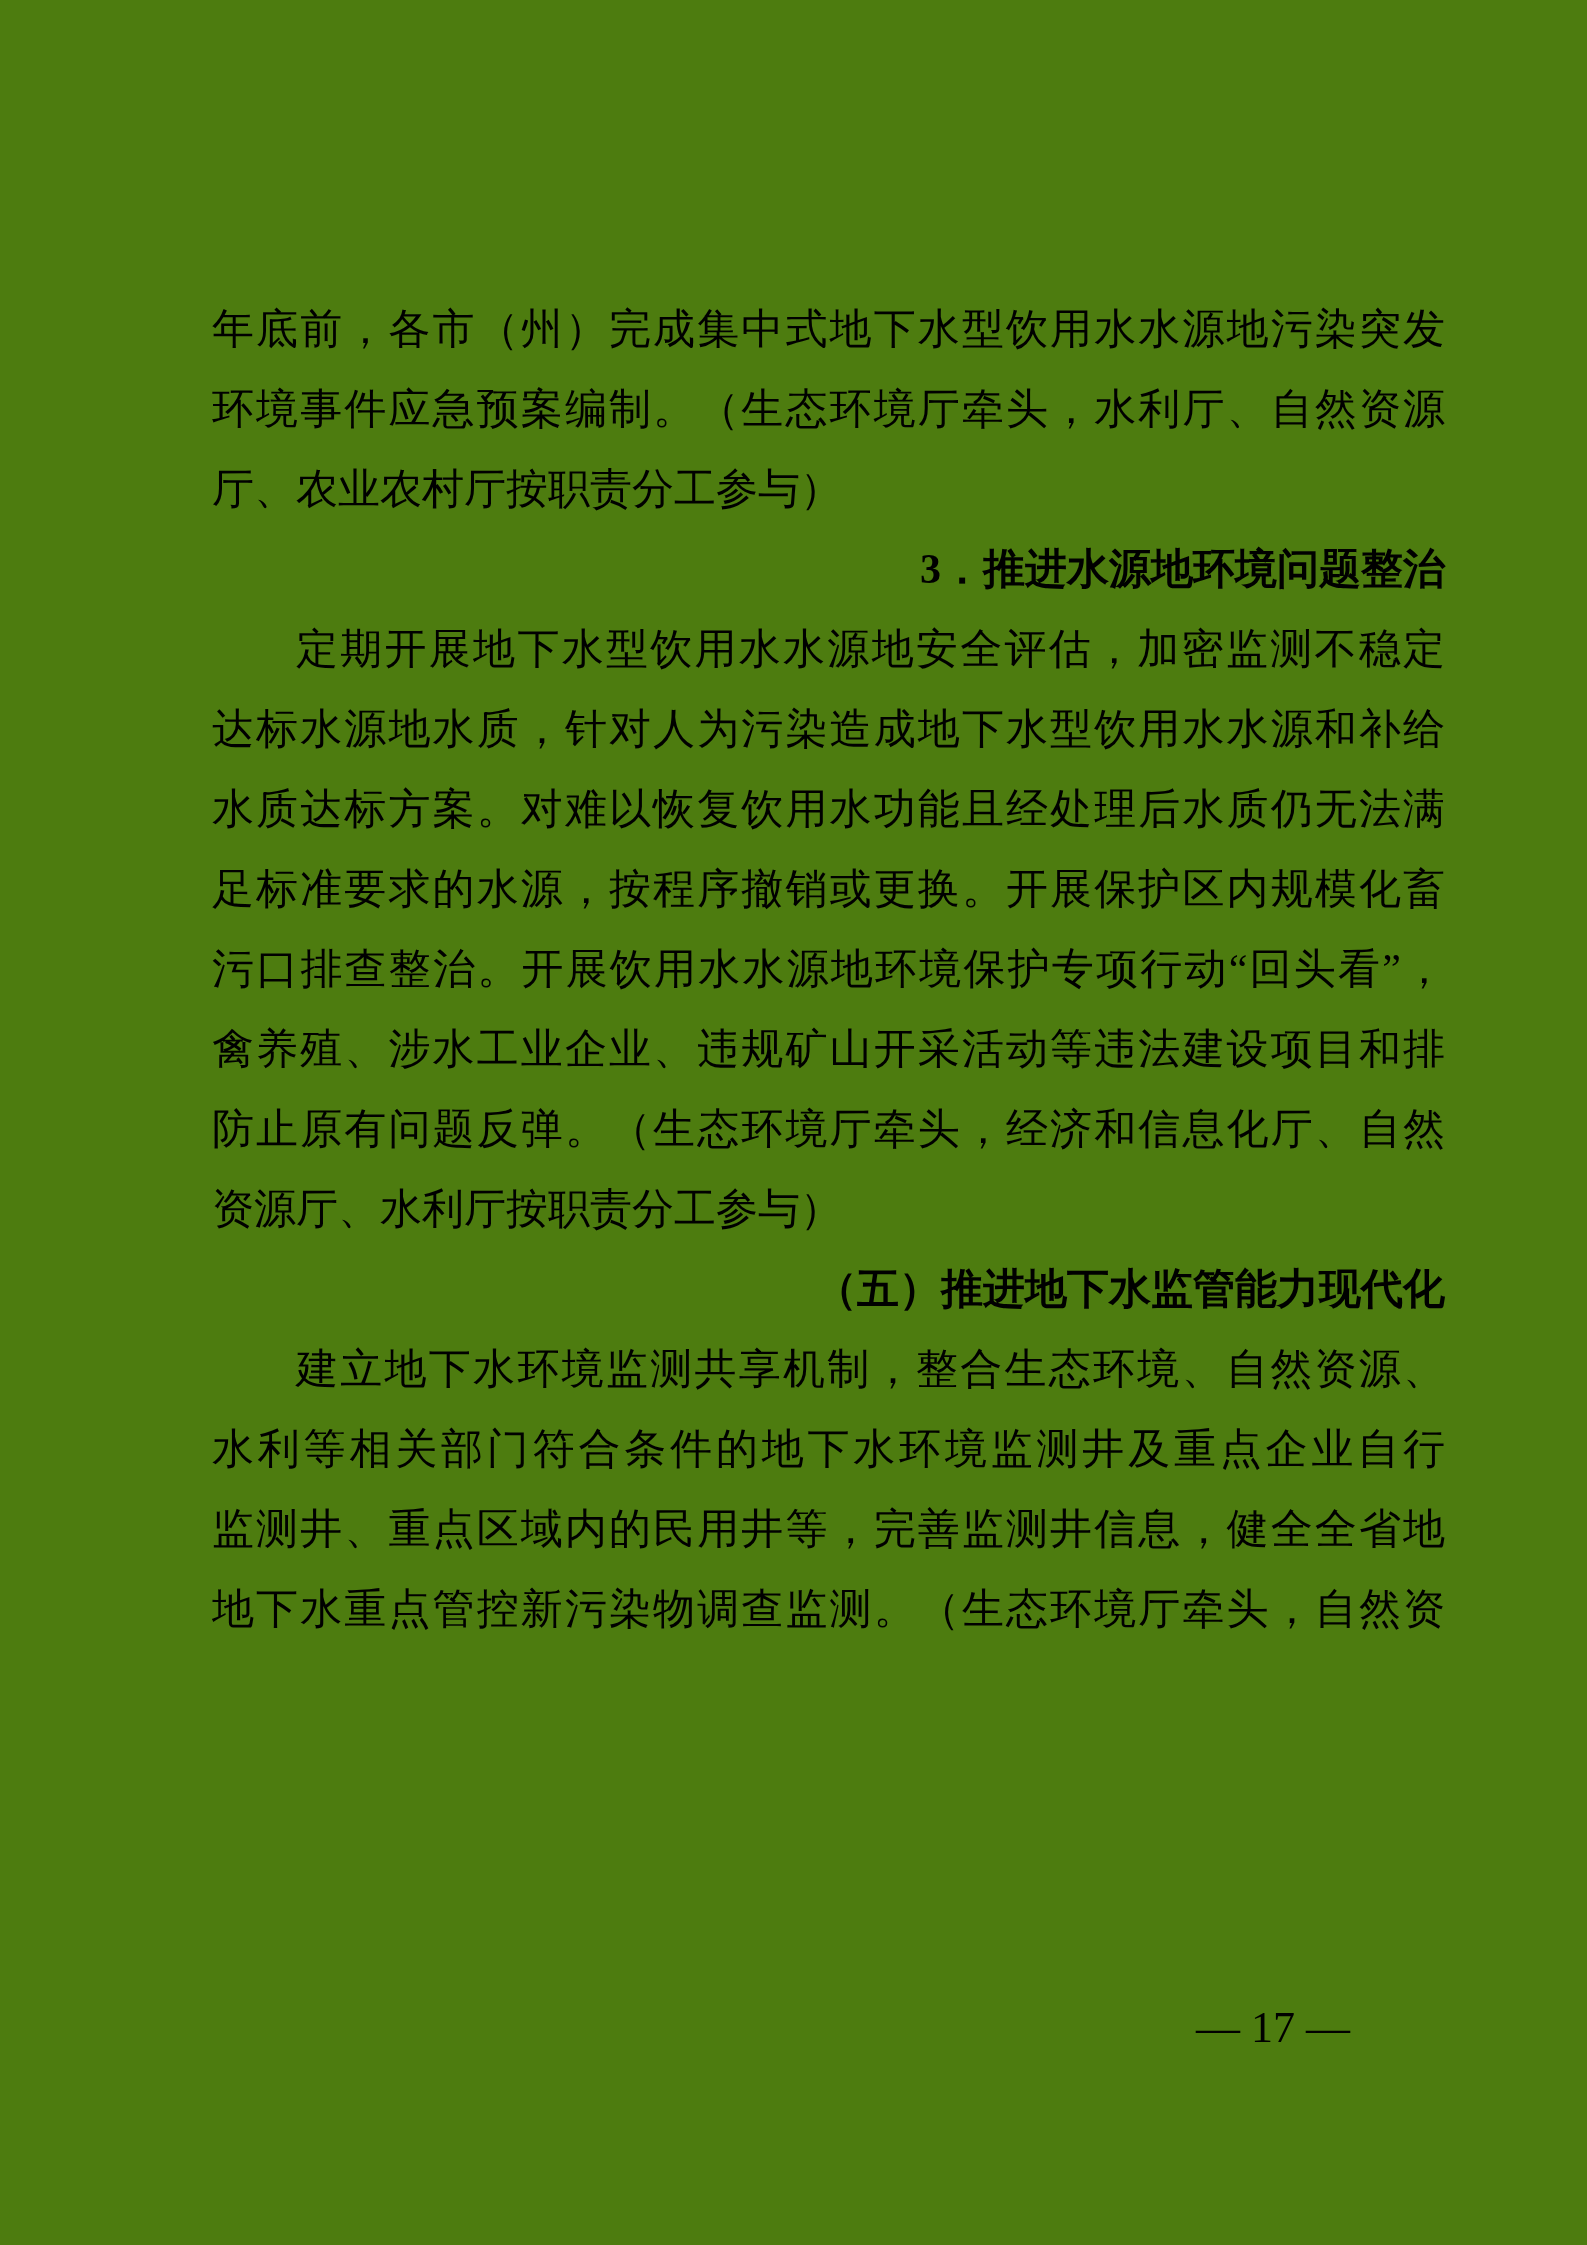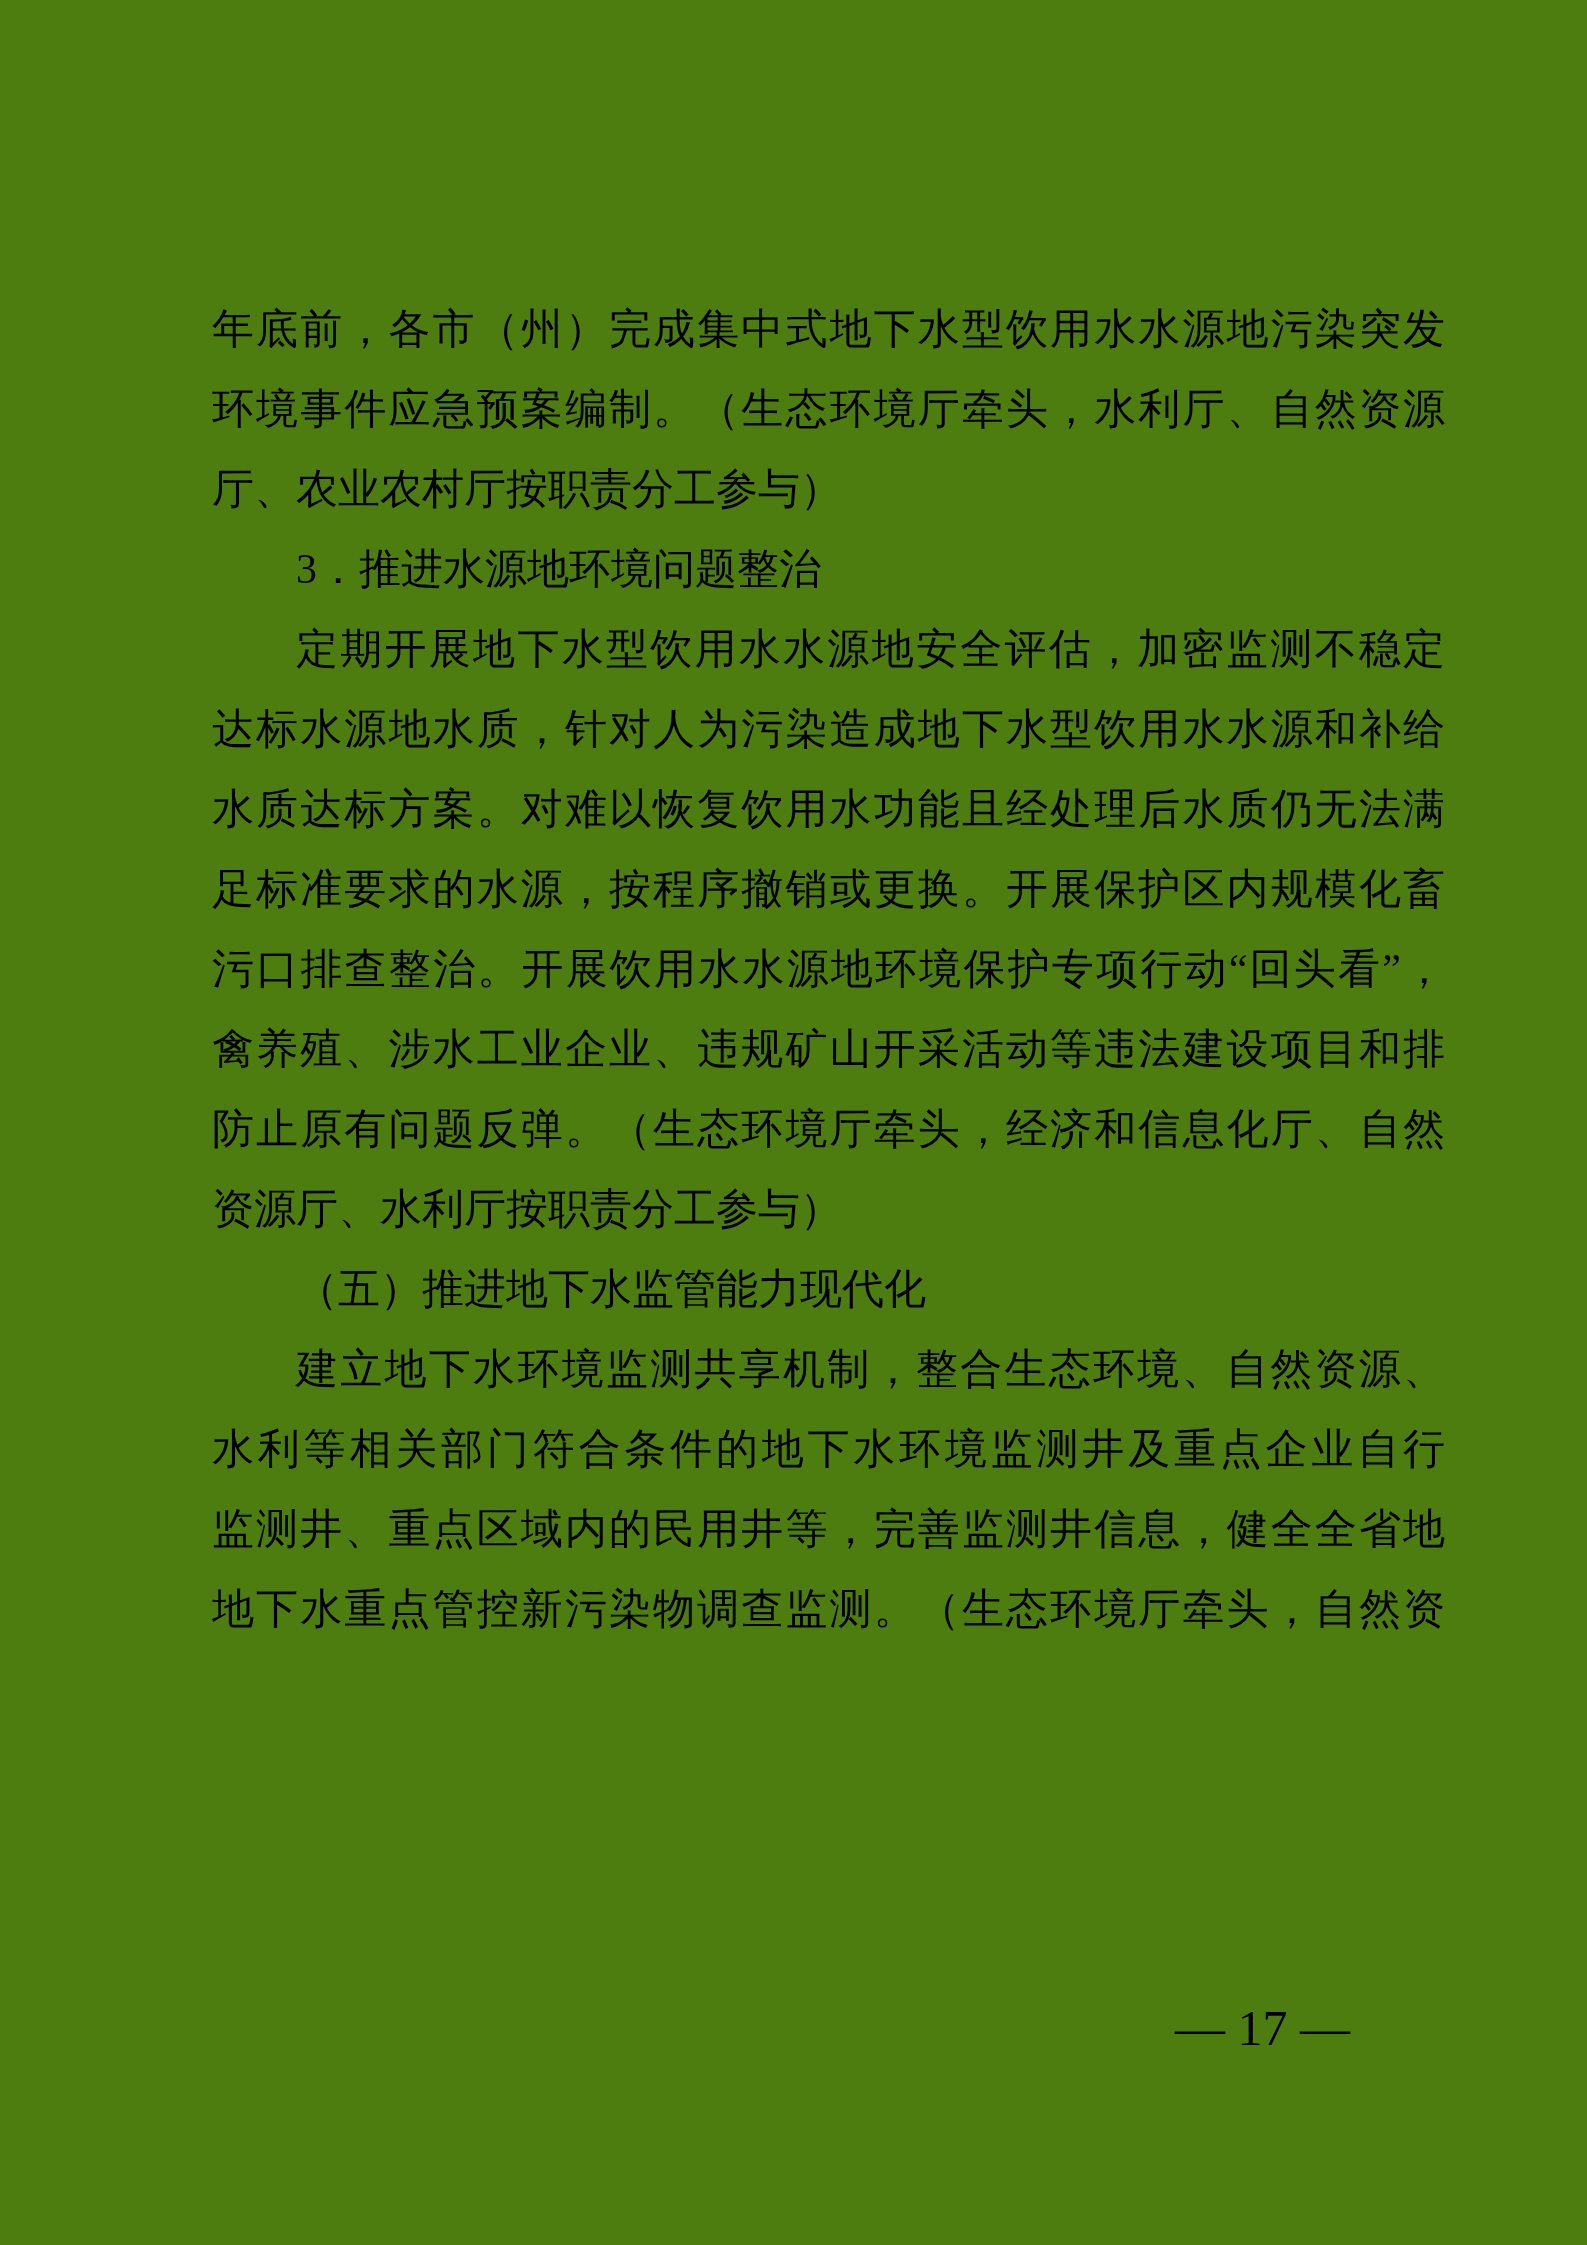--- a/index.html
+++ b/index.html
@@ -31,27 +31,28 @@
     letter-spacing: 0;
   }
   .line.plain {
     text-align: left;
     text-align-last: auto;
   }
   .line.indent {
     text-indent: 84px;
   }
   .line.heading {
-    font-weight: normal;
+    font-weight: bold;
+    text-align: right;
   }
   .footer {
     position: absolute;
     top: 2008px;
     right: 237px;
-    font-size: 50px;
+    font-size: 44px;
     line-height: 40px;
     font-family: "Liberation Serif", serif;
     color: #000000;
     white-space: nowrap;
   }
 </style>
 </head>
 <body>
 
 <div class="page">

